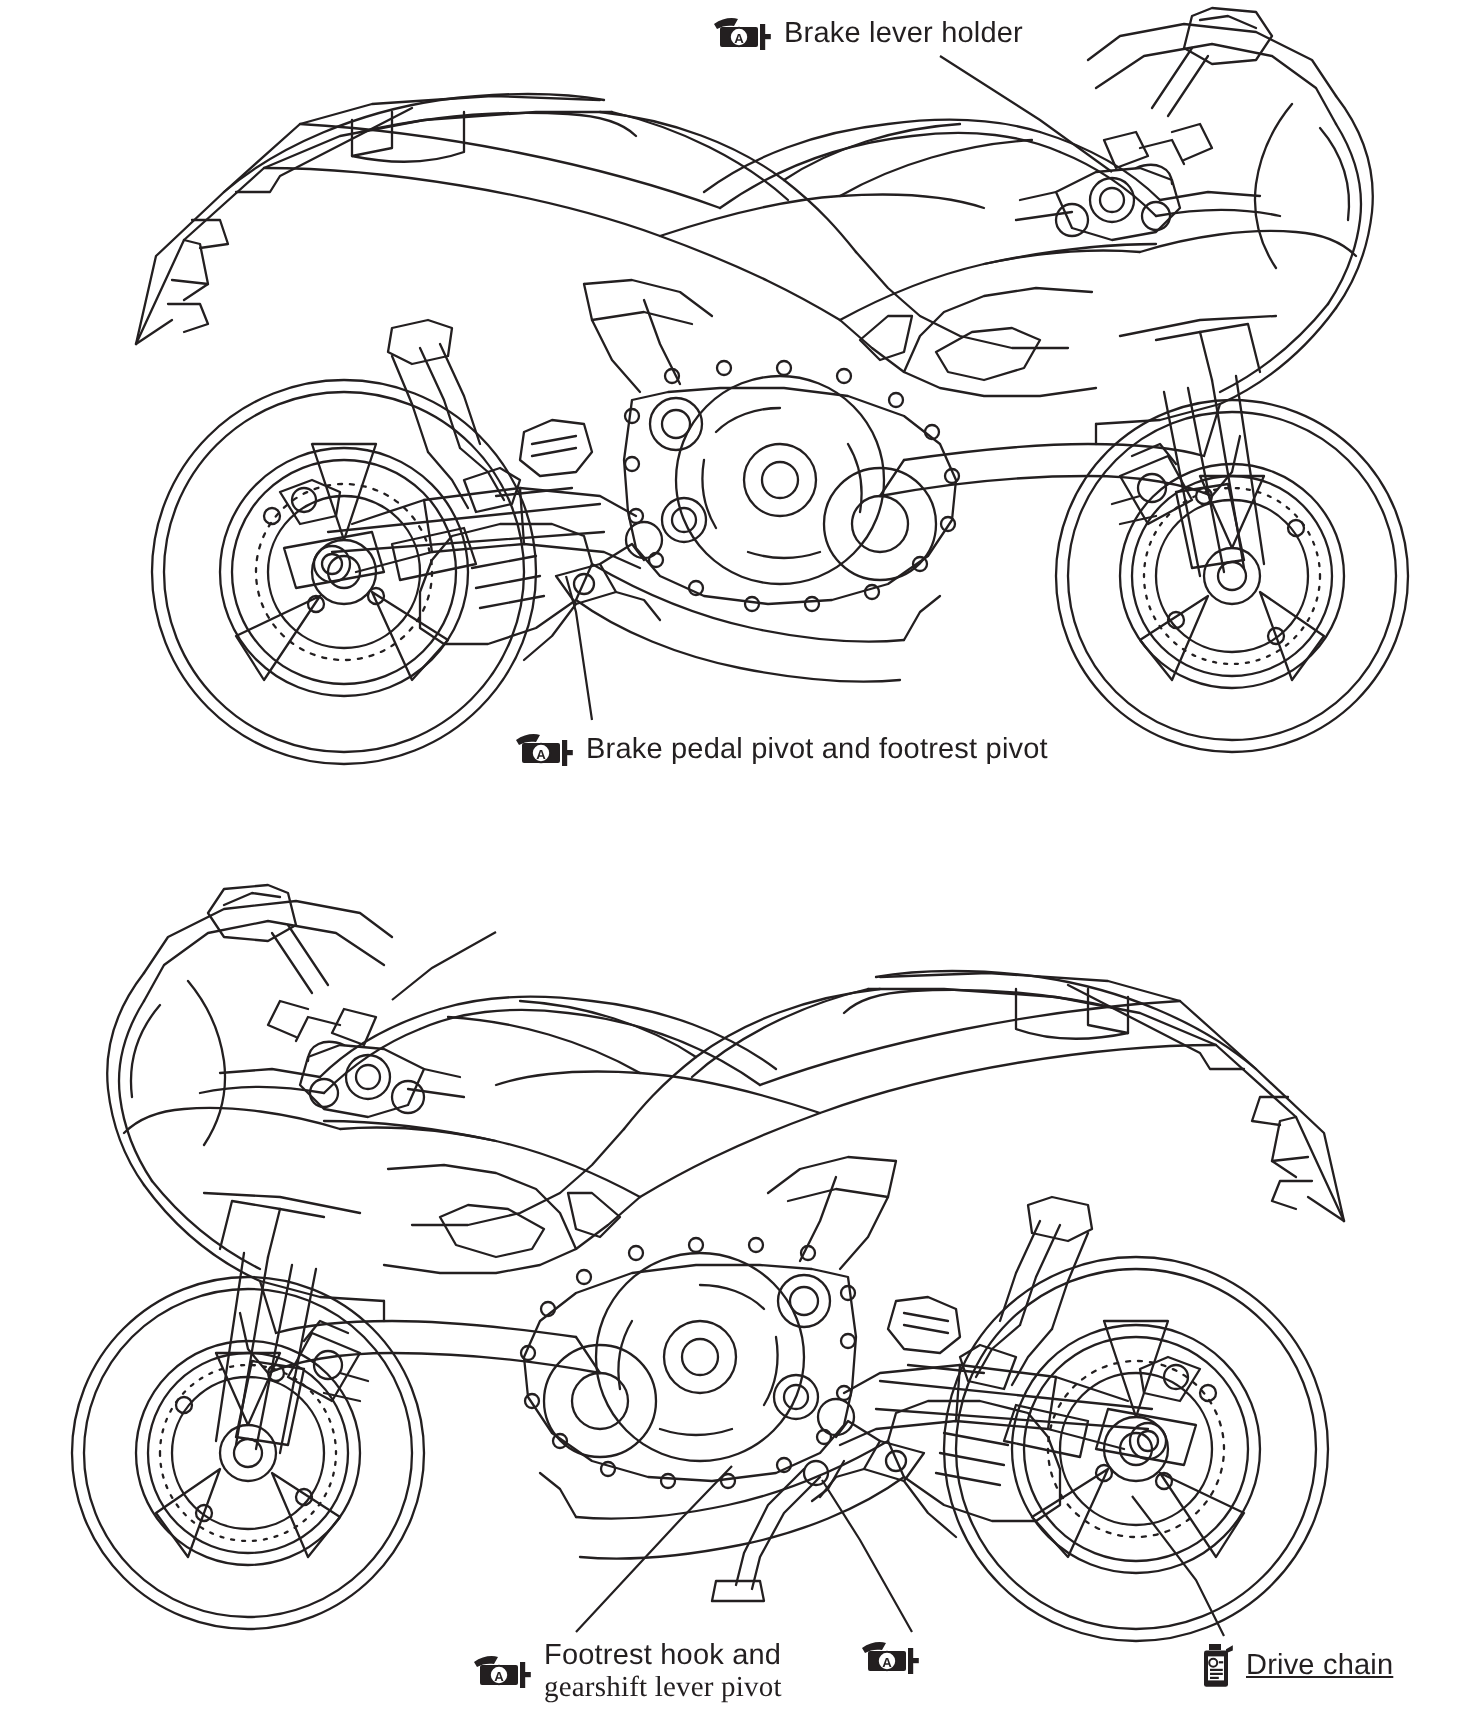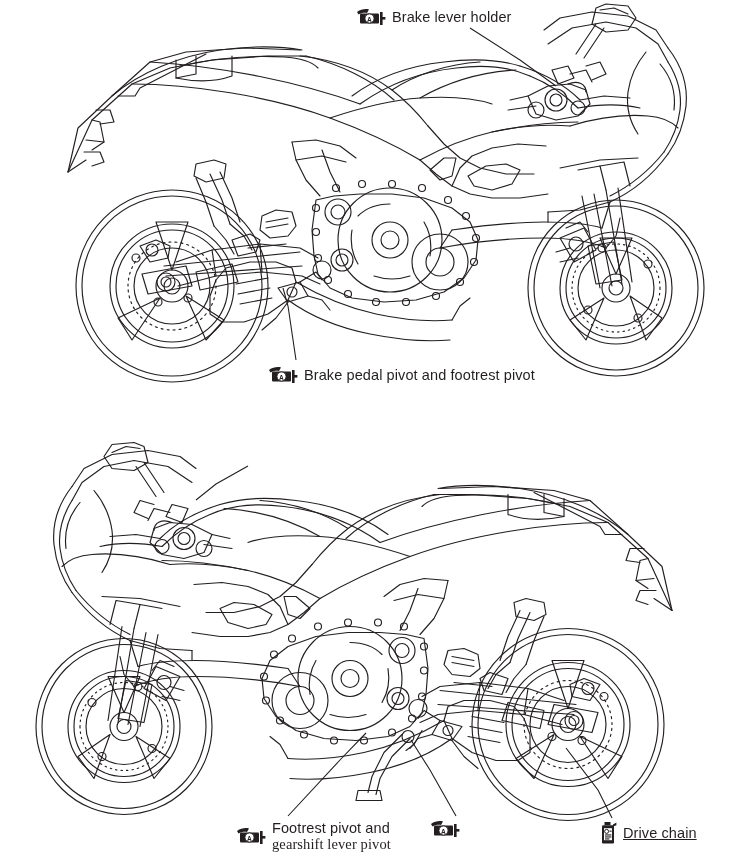--- a/index.html
+++ b/index.html
@@ -310,21 +310,21 @@
         <circle cx="13.5" cy="10.5" r="4.6" fill="none" stroke="#231f20" stroke-width="1"></circle>
         <text x="13.5" y="13.6" font-family="'Liberation Sans',sans-serif" font-size="6.6" font-weight="bold" text-anchor="middle" fill="#231f20">A</text>
         <rect x="24" y="4" width="2.6" height="13" fill="#231f20"></rect>
         <rect x="26" y="9" width="3.4" height="2.6" fill="#231f20"></rect>
       </svg>
       <span class="lbl">
         <span>Brake lever holder</span>
       </span>
     </div>
 
-    <div class="callout" style="left:268px; top:366px;">
+    <div class="callout" style="left:257px; top:366px;">
       <svg class="icon-oilcan" width="30" height="18" viewBox="0 0 30 18">
         <path d="M1,4 C5,1 10,0.5 13,1.5 L11,5 C8,4.5 5,5 2.5,6.5 Z" fill="#231f20"></path>
         <rect x="4" y="5.5" width="19" height="10" rx="1" fill="#231f20"></rect>
         <circle cx="13.5" cy="10.5" r="4.6" fill="#ffffff"></circle>
         <circle cx="13.5" cy="10.5" r="4.6" fill="none" stroke="#231f20" stroke-width="1"></circle>
         <text x="13.5" y="13.6" font-family="'Liberation Sans',sans-serif" font-size="6.6" font-weight="bold" text-anchor="middle" fill="#231f20">A</text>
         <rect x="24" y="4" width="2.6" height="13" fill="#231f20"></rect>
         <rect x="26" y="9" width="3.4" height="2.6" fill="#231f20"></rect>
       </svg>
       <span class="lbl">
@@ -549,21 +549,21 @@
       <svg class="icon-oilcan" width="30" height="18" viewBox="0 0 30 18">
         <path d="M1,4 C5,1 10,0.5 13,1.5 L11,5 C8,4.5 5,5 2.5,6.5 Z" fill="#231f20"></path>
         <rect x="4" y="5.5" width="19" height="10" rx="1" fill="#231f20"></rect>
         <circle cx="13.5" cy="10.5" r="4.6" fill="#ffffff"></circle>
         <circle cx="13.5" cy="10.5" r="4.6" fill="none" stroke="#231f20" stroke-width="1"></circle>
         <text x="13.5" y="13.6" font-family="'Liberation Sans',sans-serif" font-size="6.6" font-weight="bold" text-anchor="middle" fill="#231f20">A</text>
         <rect x="24" y="4" width="2.6" height="13" fill="#231f20"></rect>
         <rect x="26" y="9" width="3.4" height="2.6" fill="#231f20"></rect>
       </svg>
       <span class="lbl">
-        <span>Footrest pivot and</span>
+        <span>Footrest hook and</span>
         <span class="l2">gearshift lever pivot</span>
       </span>
     </div>
 
     <div class="callout" style="left:430px; top:402px;">
       <svg class="icon-oilcan" width="30" height="18" viewBox="0 0 30 18">
         <path d="M1,4 C5,1 10,0.5 13,1.5 L11,5 C8,4.5 5,5 2.5,6.5 Z" fill="#231f20"></path>
         <rect x="4" y="5.5" width="19" height="10" rx="1" fill="#231f20"></rect>
         <circle cx="13.5" cy="10.5" r="4.6" fill="#ffffff"></circle>
         <circle cx="13.5" cy="10.5" r="4.6" fill="none" stroke="#231f20" stroke-width="1"></circle>

